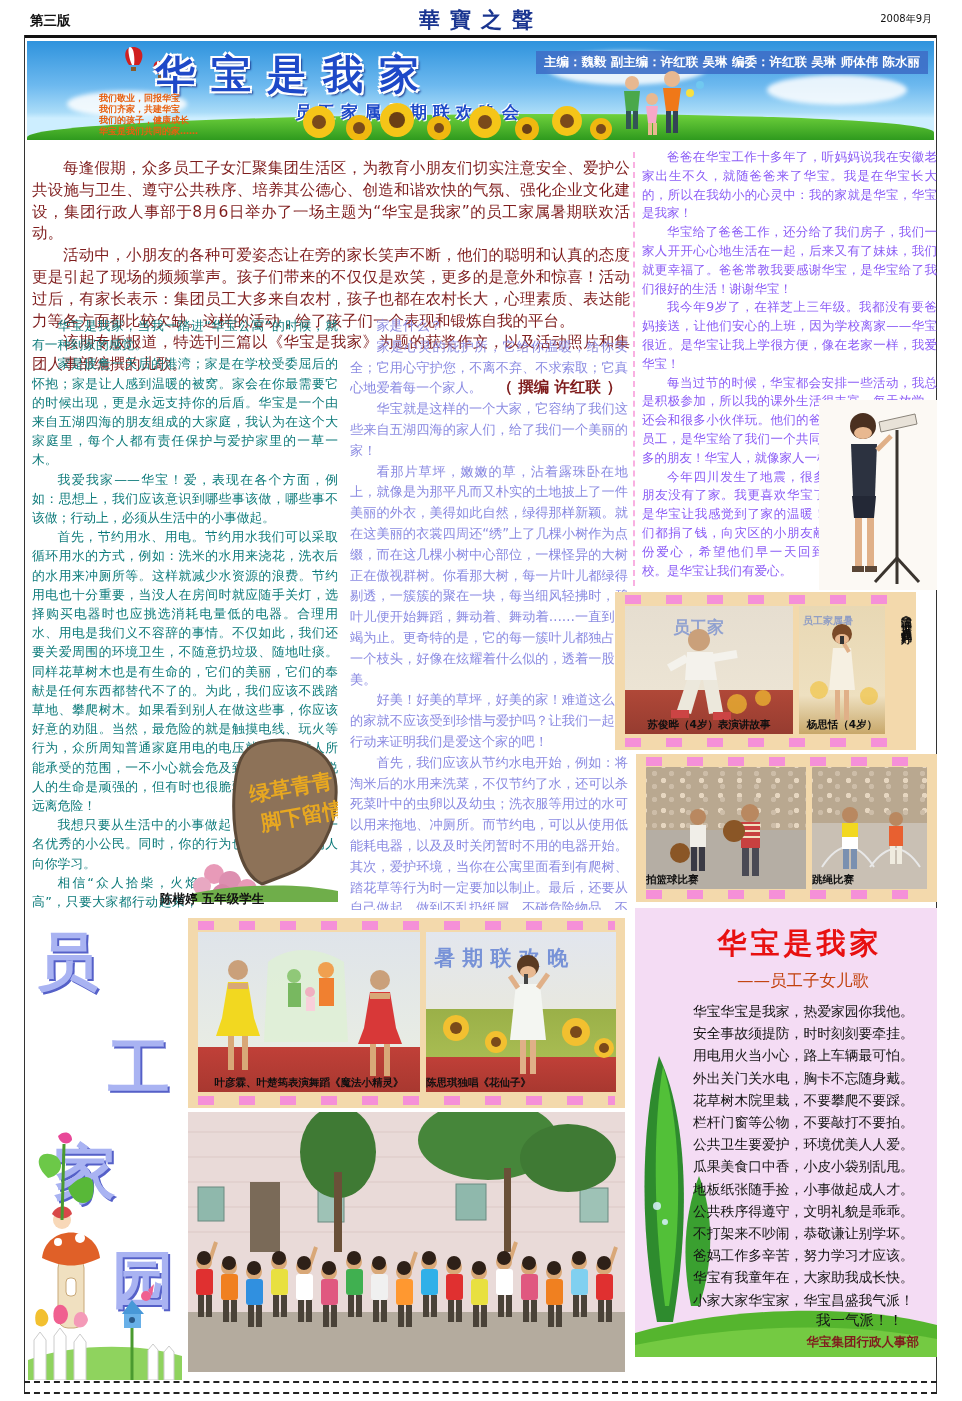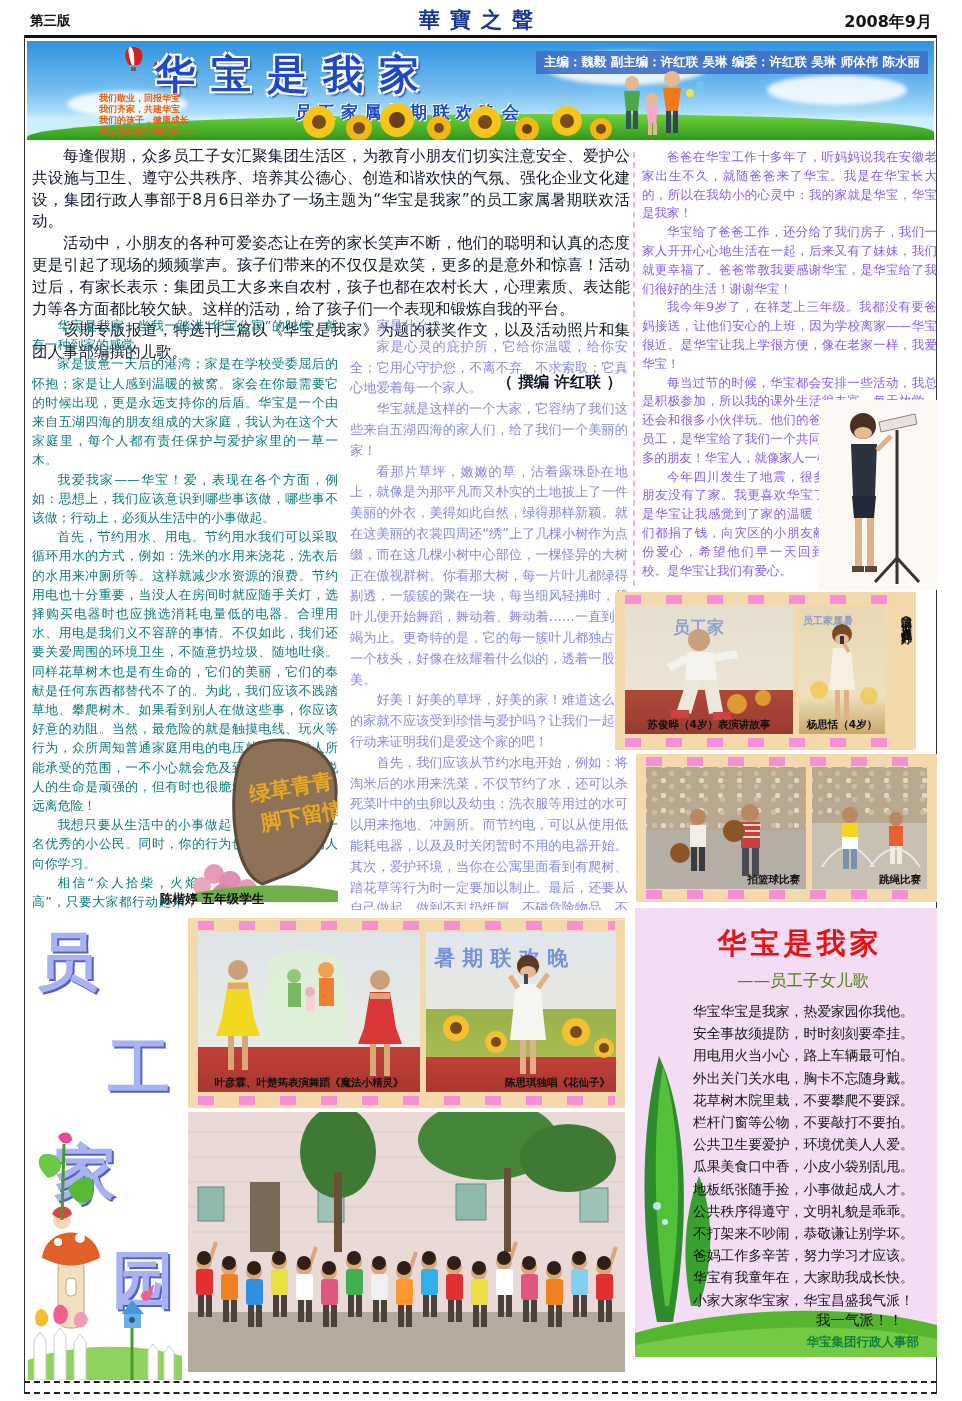--- a/index.html
+++ b/index.html
@@ -1,20 +1,20 @@
 <!DOCTYPE html>
 <html><head>
 <meta charset="utf-8">
 <style>
   html,body{margin:0;padding:0;background:#ffffff;}
   .page{position:relative;width:962px;height:1401px;background:#ffffff;overflow:hidden;
         font-family:"DejaVu Sans",sans-serif;color:#111;}
   
   .hdr-edition{position:absolute;left:30px;top:12px;font-size:13.5px;font-weight:bold;}
-  .hdr-date{position:absolute;right:30px;top:12px;font-size:16px;font-weight:bold;}
+  .hdr-date{position:absolute;right:30px;top:12px;font-size:10px;font-weight:normal;}
   .hdr-masthead{position:absolute;left:0;right:0;top:6px;text-align:center;
     font-family:"DejaVu Serif",serif;font-size:21px;font-weight:bold;color:#1a3590;letter-spacing:10px;}
   .toprule{position:absolute;left:24px;top:35px;width:913px;height:3px;background:#111;}
   .frame{position:absolute;left:24px;top:35px;width:911px;height:1358px;
          border-left:1px solid #333;border-right:1px solid #333;pointer-events:none;}
   .dash1{position:absolute;left:24px;top:1381px;width:913px;border-top:2px dashed #222;}
   .dash2{position:absolute;left:24px;top:1392px;width:913px;border-top:2px dashed #222;}
   
   .banner{position:absolute;left:27px;top:41px;width:907px;height:99px;overflow:hidden;
           background:linear-gradient(180deg,#2f93dd 0%,#6db9ef 45%,#aadcf8 72%,#cdeeff 78%);}
@@ -23,23 +23,23 @@
   .cloud{position:absolute;background:#fff;border-radius:50%;opacity:.85;filter:blur(2px);}
   .banner-title{position:absolute;left:128px;top:6px;font-size:40px;font-weight:bold;color:#1e49c8;letter-spacing:16px;
       text-shadow:-2px -2px 0 #fff,2px -2px 0 #fff,-2px 2px 0 #fff,2px 2px 0 #fff,3px 3px 2px #1a3a90;}
   .banner-subtitle{position:absolute;left:268px;top:60px;font-size:17px;font-weight:bold;color:#1e49c8;letter-spacing:6px;
       text-shadow:-1px -1px 0 #fff,1px 1px 0 #fff;}
   .editors-bar{position:absolute;right:6px;top:10px;background:rgba(62,112,200,.92);color:#fff;
       font-size:12.5px;font-weight:bold;padding:3px 8px;}
   .slogans{position:absolute;left:72px;top:52px;font-size:9px;line-height:11px;color:#e86010;font-weight:bold;}
   .b-art{position:absolute;}
   
-  .intro{position:absolute;left:32px;top:146px;width:598px;font-size:15.5px;line-height:21.8px;color:#0f172a;}
+  .intro{position:absolute;left:32px;top:158px;width:598px;font-size:15.5px;line-height:21.8px;color:#7f1d1d;}
   .intro p{margin:0;text-indent:2em;text-align:justify;}
-  .intro .credit{text-align:right;font-weight:bold;margin-top:8px;padding-right:8px;}
+  .intro .credit{text-align:right;font-weight:bold;margin-top:1px;padding-right:8px;}
   
   .col p{margin:0;text-indent:2em;text-align:justify;}
   .col-left{position:absolute;left:32px;top:316px;width:306px;height:594px;overflow:hidden;
             font-size:12.8px;line-height:19.2px;color:#0e7b7b;}
   .col-left p.narrow{margin-right:140px;}
   .sign-art{position:absolute;right:-4px;bottom:8px;width:150px;height:168px;}
   .sig-left{position:absolute;left:128px;bottom:2px;color:#111;font-weight:bold;font-size:12.5px;}
   .col-mid{position:absolute;left:350px;top:316px;width:278px;height:594px;overflow:hidden;
            font-size:13.2px;line-height:20.8px;color:#8a8ae2;}
   .col-right{position:absolute;left:642px;top:148px;width:295px;height:446px;overflow:hidden;
@@ -50,46 +50,46 @@
   
   .filmstrip{position:absolute;background:#f3d9ac;}
   .filmstrip::before,.filmstrip::after{content:"";position:absolute;left:10px;right:10px;height:9px;
       background:repeating-linear-gradient(90deg,#f590d8 0 16px,rgba(0,0,0,0) 16px 41px);}
   .filmstrip::before{top:3px;} .filmstrip::after{bottom:3px;}
   .strip1{left:615px;top:592px;width:301px;height:158px;}
   .strip2{left:636px;top:754px;width:301px;height:148px;}
   .strip3{left:188px;top:918px;width:437px;height:190px;}
   .photo{position:absolute;overflow:hidden;}
   .pcap{position:absolute;bottom:2px;width:100%;text-align:center;font-size:10.5px;font-weight:bold;color:#101010;}
-  .pcap.right{text-align:right;padding-right:6px;box-sizing:border-box;}
+  .pcap.right{text-align:left;padding-right:14px;box-sizing:border-box;}
   .vcap{position:absolute;right:2px;top:16px;bottom:16px;width:20px;writing-mode:vertical-rl;
         font-size:10.5px;font-weight:bold;color:#101010;letter-spacing:2px;}
   .bgtext{position:absolute;font-weight:bold;color:#4a6fd0;opacity:.55;white-space:nowrap;}
   
   .crowd{position:absolute;left:0;right:0;top:0;height:52%;
      background-image:radial-gradient(circle 3px,#cdbda8 0 2.4px,rgba(0,0,0,0) 3px),
                       radial-gradient(circle 3px,#e6d6c0 0 2.4px,rgba(0,0,0,0) 3px);
      background-size:17px 13px,19px 15px;background-position:0 0,8px 6px;background-color:#b9a890;}
   
   .family-title{position:absolute;left:28px;top:920px;width:158px;height:460px;}
   .fchar{position:absolute;font-size:62px;font-weight:bold;color:#a9b3f2;
      text-shadow:2px 2px 0 #5560c8,-1px -1px 0 #ffffff,1px 1px 0 #ffffff;}
   .family-art{position:absolute;left:28px;top:1128px;width:154px;height:252px;}
   
   .group-photo{position:absolute;left:188px;top:1112px;width:437px;height:260px;background:#e7d9d5;}
   
   .song-panel{position:absolute;left:635px;top:908px;width:302px;height:449px;background:#f4dcf4;overflow:hidden;}
   .song-title{position:relative;z-index:2;margin-top:16px;text-align:center;padding-left:28px;
       font-size:29px;font-weight:bold;color:#e81010;letter-spacing:4px;}
-  .song-subtitle{position:relative;z-index:2;text-align:center;padding-left:34px;font-size:16.5px;color:#4d7c0f;margin-top:6px;}
+  .song-subtitle{position:relative;z-index:2;text-align:center;padding-left:34px;font-size:16.5px;color:#c2410c;margin-top:6px;}
   .song-lines{position:relative;z-index:2;margin-top:8px;padding-left:58px;font-size:13.8px;line-height:22.2px;color:#141414;}
   .song-lines div{white-space:nowrap;}
   .song-ending{position:relative;z-index:2;text-align:right;padding-right:34px;font-size:14.5px;color:#141414;}
   .song-sig{position:relative;z-index:2;text-align:right;padding-right:18px;margin-top:4px;
-      font-size:12.5px;font-weight:bold;color:#15803d;}
+      font-size:12.5px;font-weight:bold;color:#7f1d1d;}
   .leaf-art{position:absolute;left:-6px;top:148px;width:100px;height:266px;z-index:1;}
   .grass-art{position:absolute;left:0;bottom:0;width:100%;height:58px;z-index:0;}
 </style>
 </head>
 <body>
 
 <div class="page">
 
   <span class="hdr-edition">第三版</span>
   <span class="hdr-masthead">華寶之聲</span>

